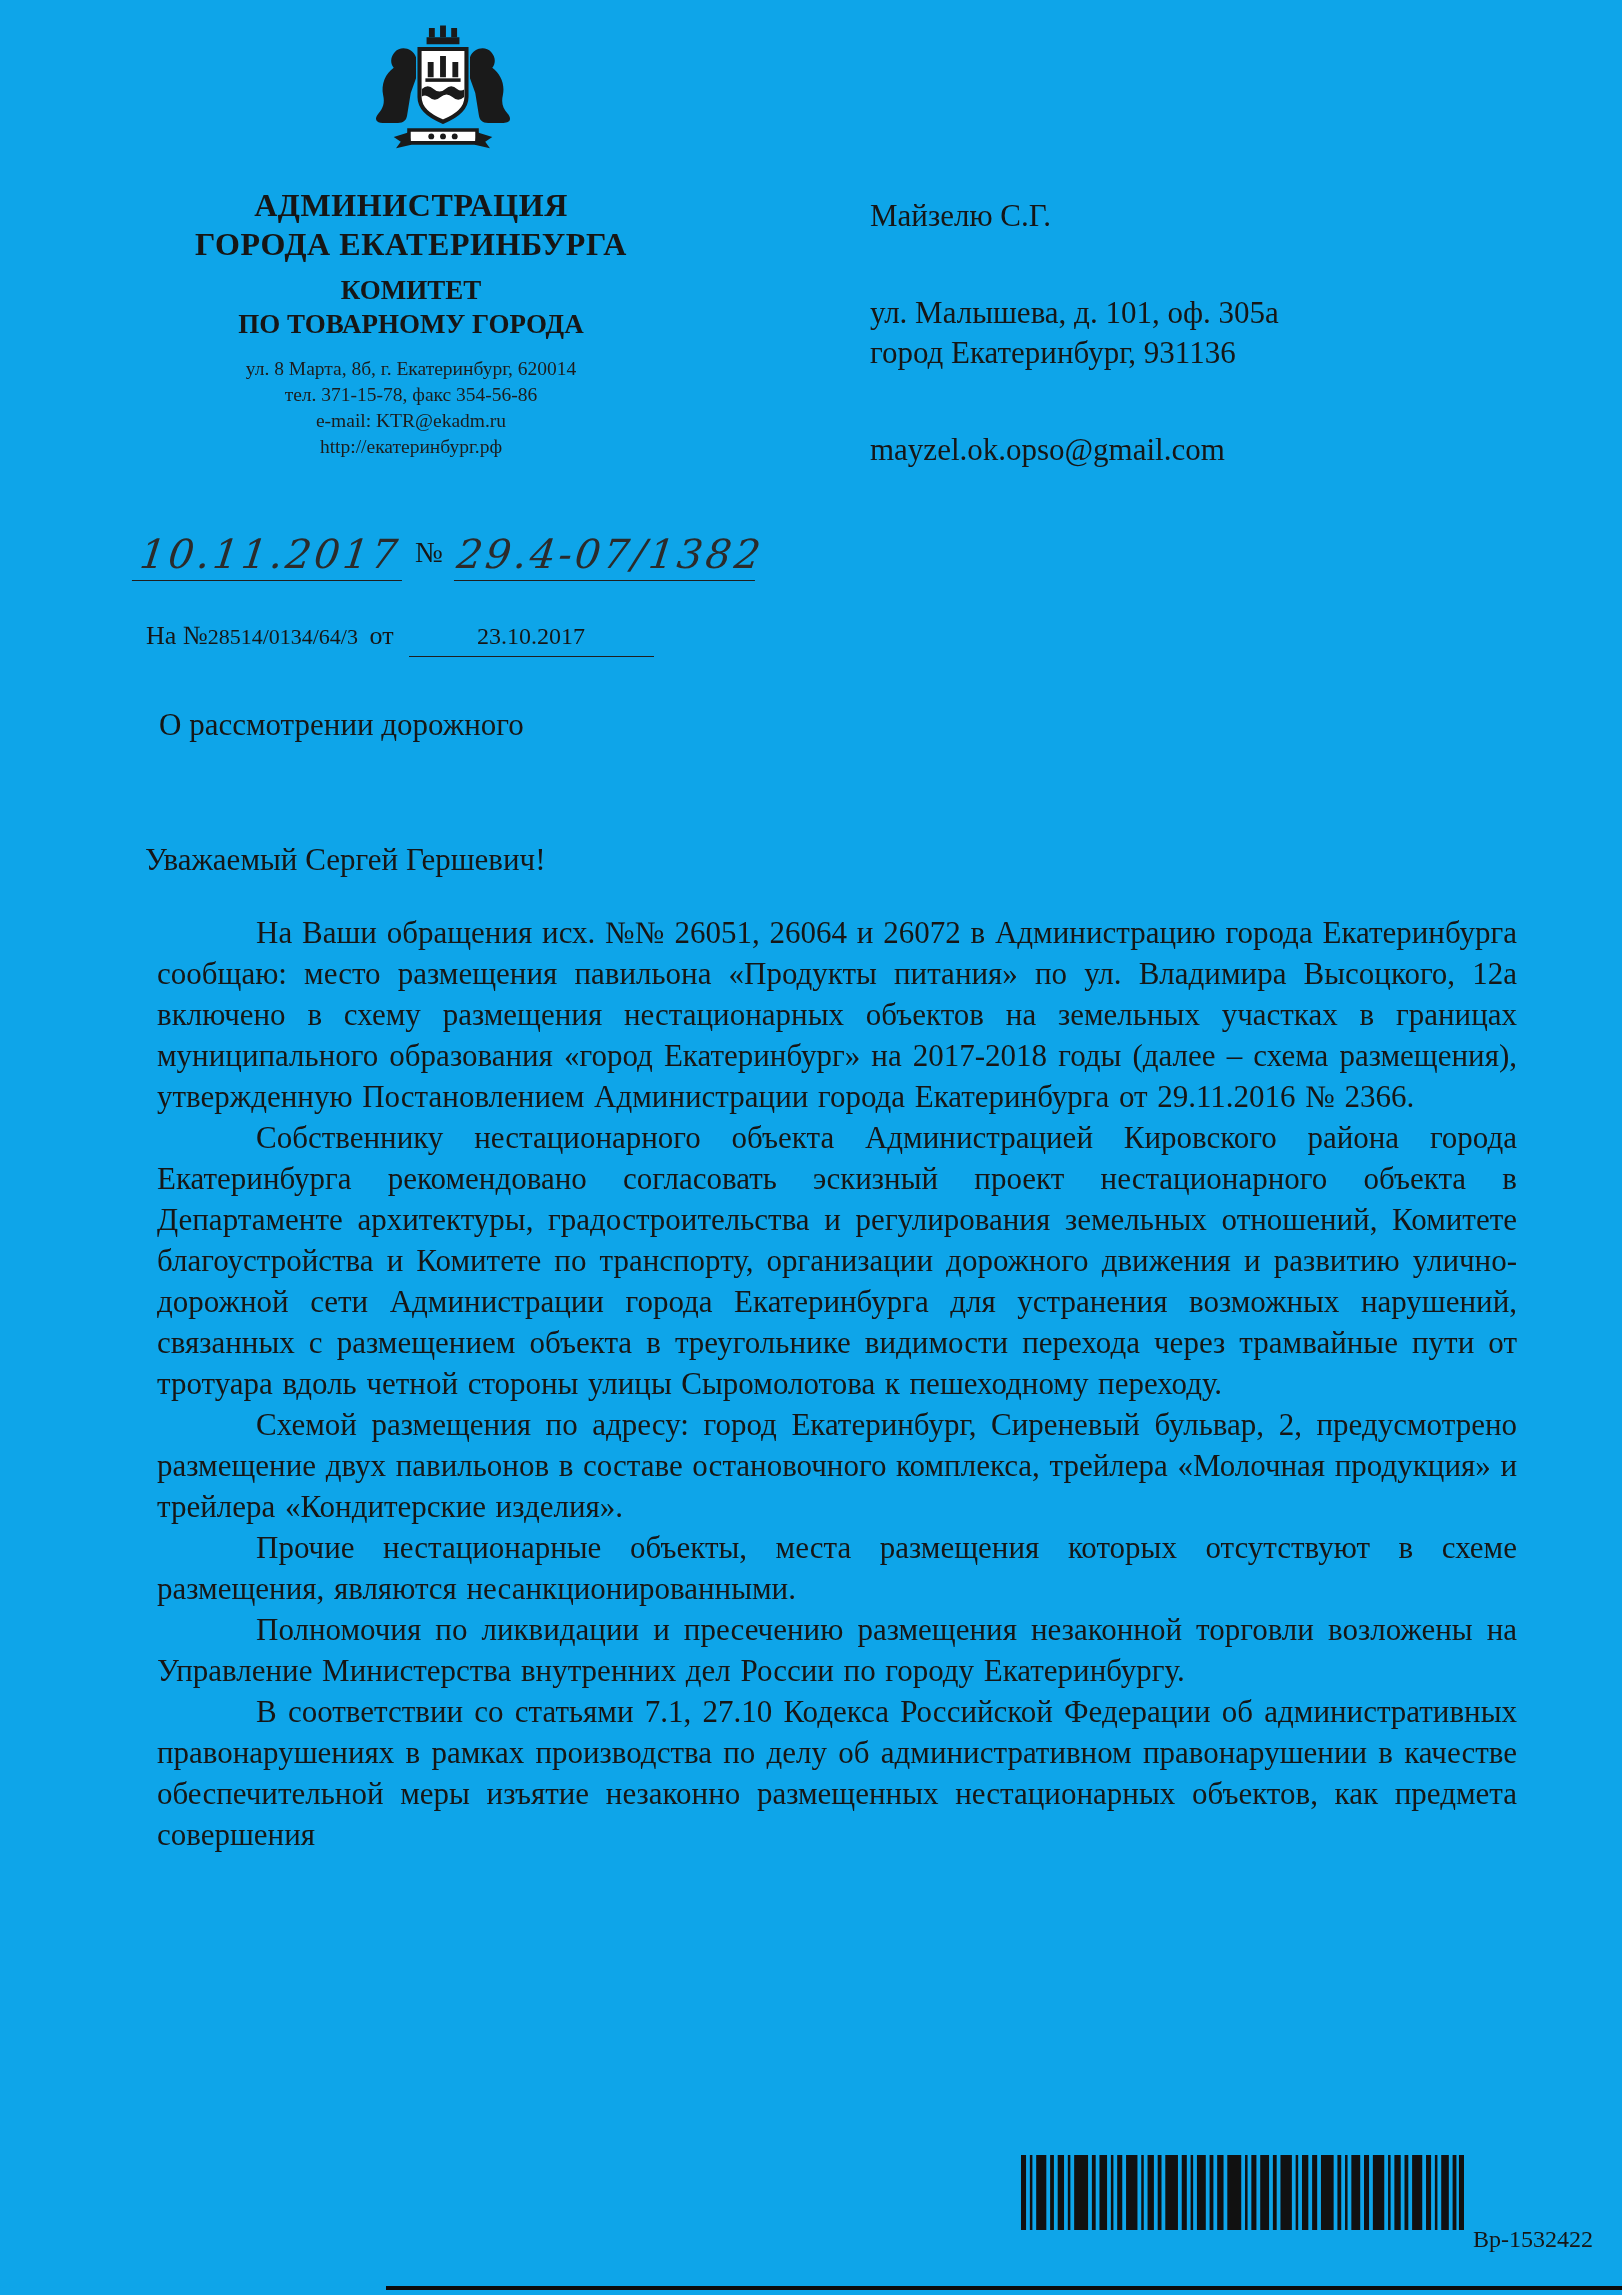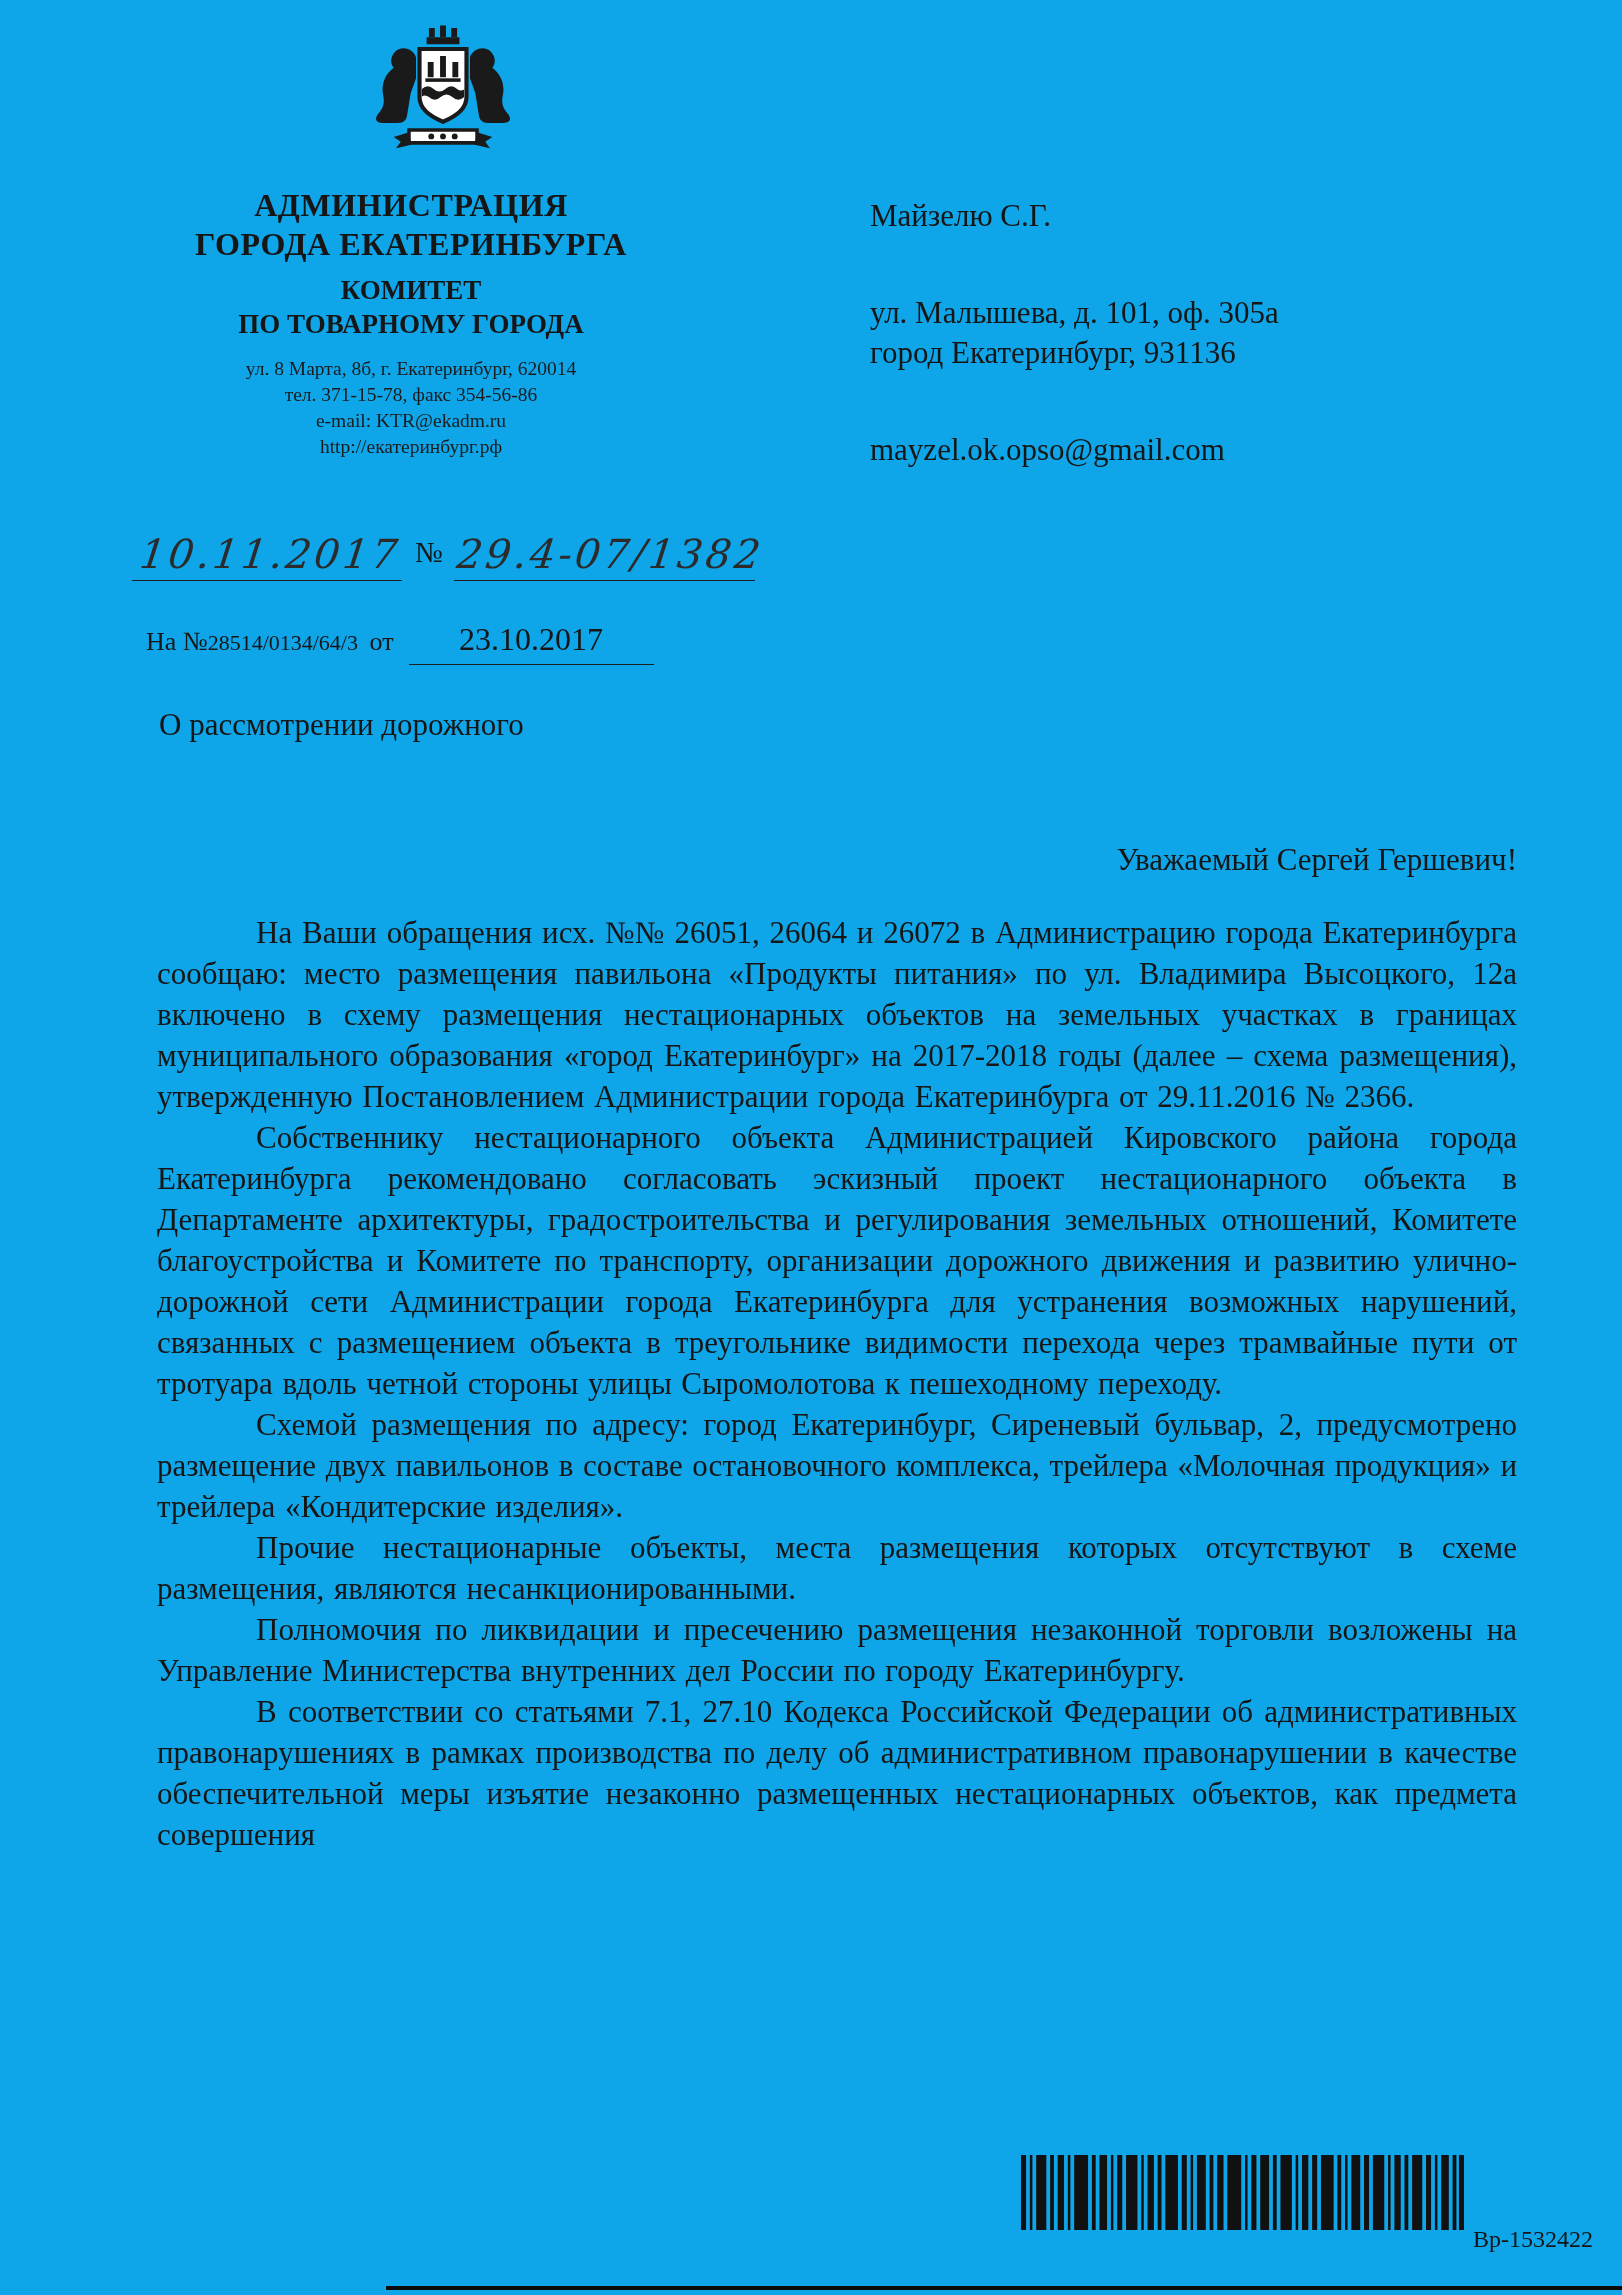--- a/index.html
+++ b/index.html
@@ -39,26 +39,26 @@
     color:#2b2b2b;
     padding-bottom:2.5px;
   }
   .hw-date{width:270px;}
   .hw-num{width:301px;margin-left:14px;}
   .num-sign{font-size:29px;margin-left:10px;vertical-align:6.3px;}
   .refline2{position:absolute;left:146px;top:621px;white-space:nowrap;font-size:26px;}
   .reply-number{font-size:22px;}
   .reply-ot{margin-left:5px;}
   .reply-date{
-    display:inline-block;width:245px;text-align:center;font-size:32px;
+    display:inline-block;width:245px;text-align:center;font-size:24px;
     border-bottom:1.9px solid #1f1f1f;margin-left:15px;padding-bottom:6.3px;
   }
   
   .subject{position:absolute;left:159px;top:707px;font-size:31px;}
-  .salutation{position:absolute;left:157px;top:842px;width:1360px;text-align:right;font-size:31px;}
+  .salutation{position:absolute;left:145px;top:842px;width:1360px;text-align:left;font-size:31px;}
   .body-text{
     position:absolute;left:157px;top:912px;width:1360px;
     font-size:31px;line-height:41px;text-align:justify;
   }
   .body-text p{margin:0;text-indent:99px;word-spacing:1.9px;}
   
   .barcode-wrap{position:absolute;left:1021px;top:2155px;width:443px;height:75px;}
   .barcode-svg{width:100%;height:100%;}
   .barcode-label{position:absolute;left:1473px;top:2226px;font-size:24px;}
   

